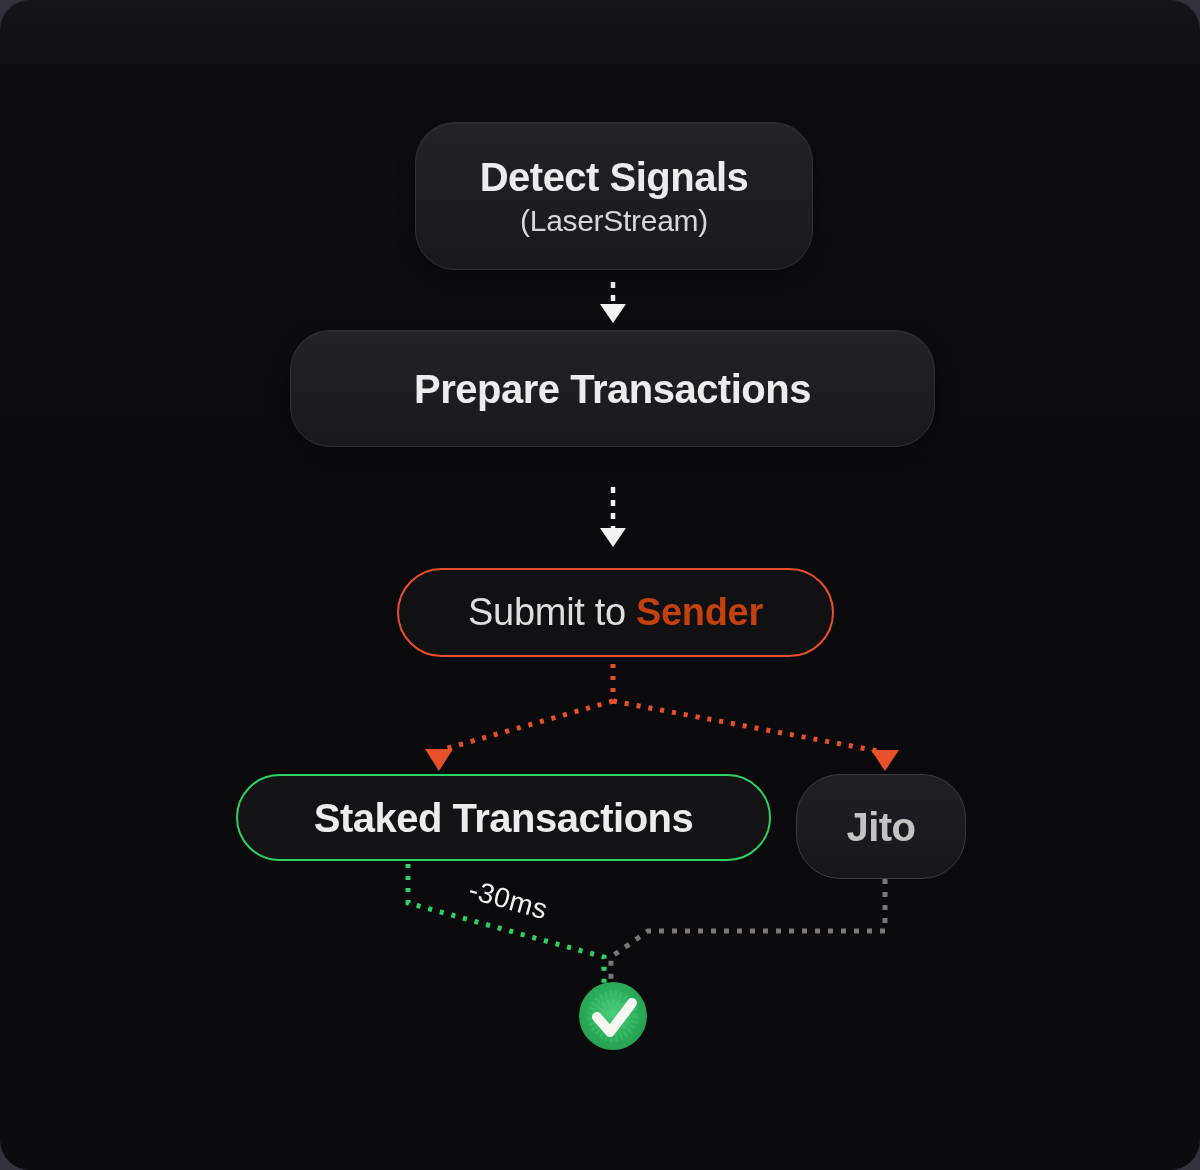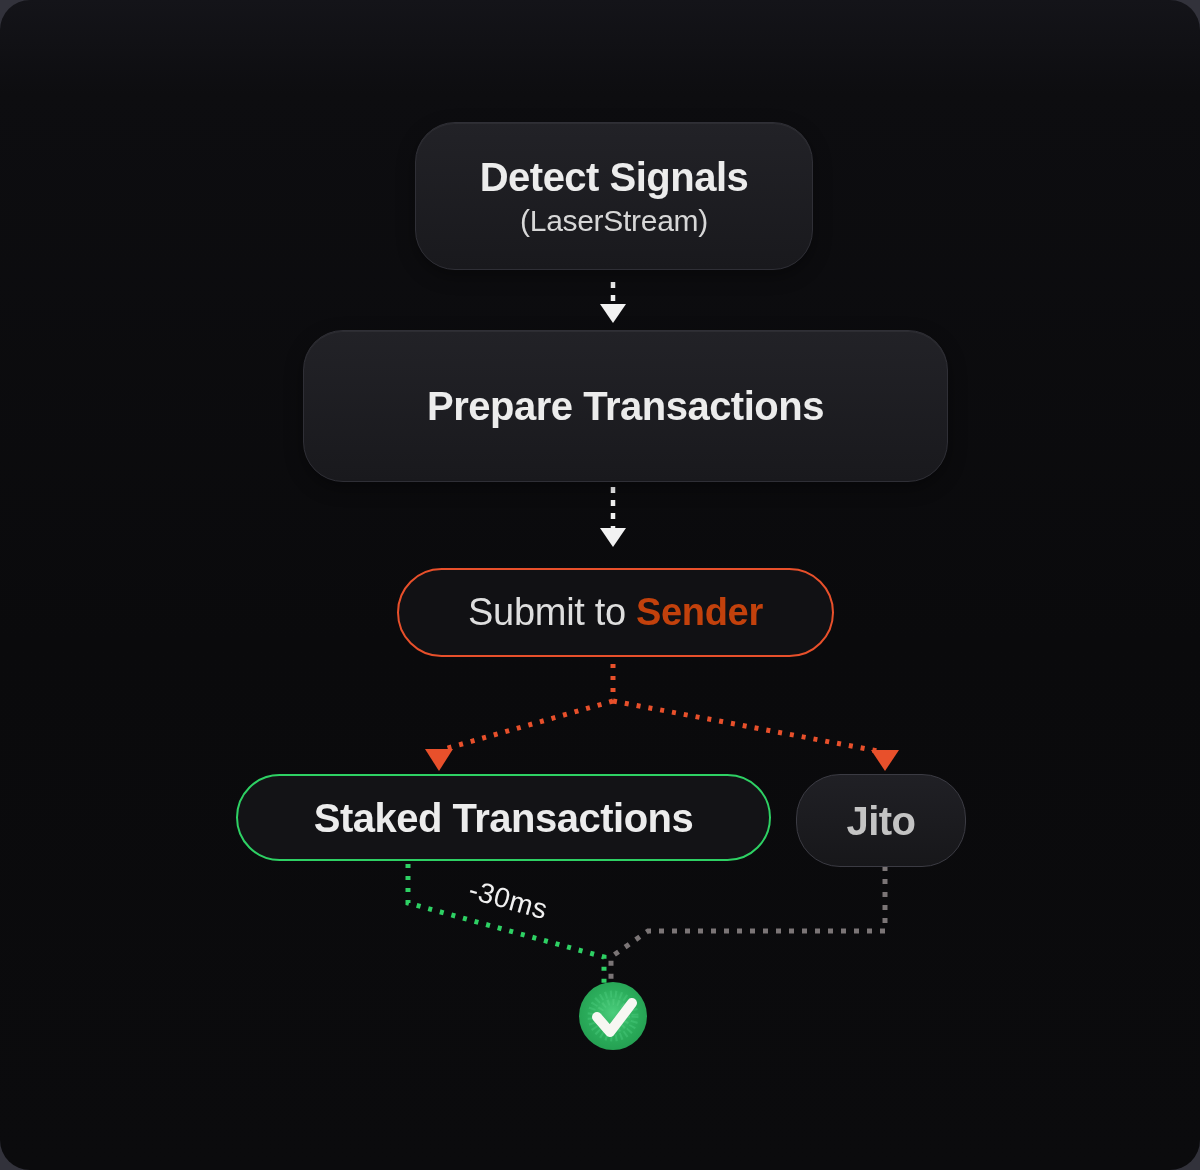--- a/index.html
+++ b/index.html
@@ -47,39 +47,39 @@
     line-height: 1.15;
   }
   .node-subtitle {
     font-size: 30px;
     font-weight: 400;
     color: #d7d7d7;
     letter-spacing: -0.3px;
     margin-top: 4px;
   }
   #node-detect   { left: 415px; top: 122px; width: 398px; height: 148px; }
-  #node-prepare  { left: 303px; top: 330px; width: 645px; height: 152px; }
+  #node-prepare  { left: 290px; top: 330px; width: 645px; height: 117px; }
   #node-sender {
     left: 397px; top: 557px; width: 437px; height: 89px;
     background: #111114;
     border: 2px solid #e8502b;
     border-radius: 45px;
     flex-direction: row;
     margin-top: 11px;
   }
   .sender-text { font-size: 38px; font-weight: 400; color: #dedede; letter-spacing: -0.3px; }
   .sender-highlight { font-size: 38px; font-weight: 700; color: #c2410c; margin-left: 10px; letter-spacing: -0.3px; }
   #node-staked {
     left: 236px; top: 774px; width: 535px; height: 87px;
     background: #131316;
     border: 2px solid #2ed164;
     border-radius: 44px;
   }
   #node-jito {
-    left: 796px; top: 774px; width: 170px; height: 93px;
+    left: 796px; top: 774px; width: 170px; height: 105px;
     background: linear-gradient(180deg, #202025 0%, #17171a 100%);
     border: 1.5px solid #3b3b43;
     border-radius: 44px;
   }
   #node-jito .node-title { color: #c3c3c3; }
   .connector-layer {
     position: absolute;
     inset: 0;
     z-index: 2;
     pointer-events: none;

